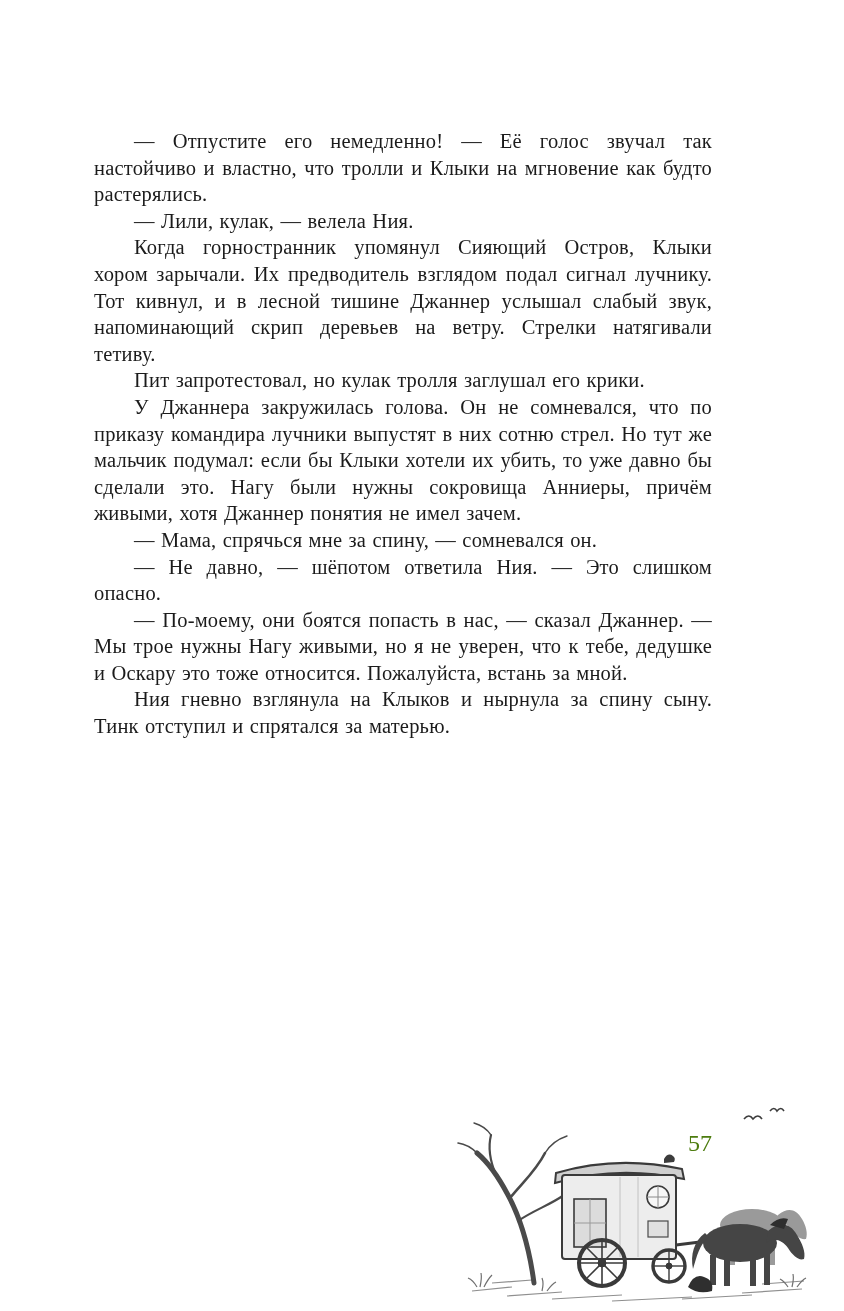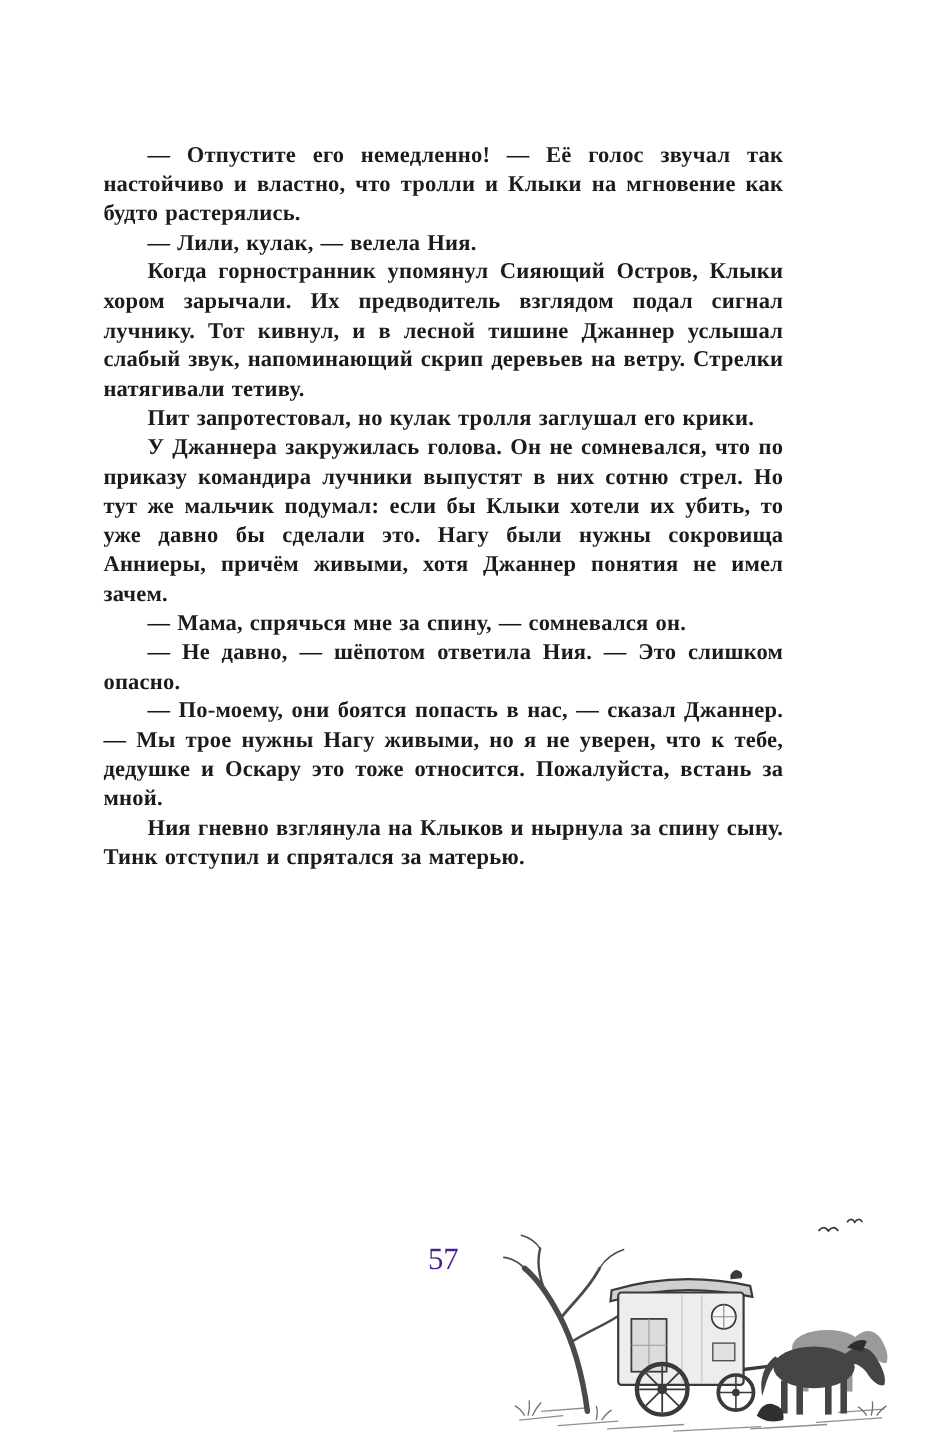--- a/index.html
+++ b/index.html
@@ -23,30 +23,29 @@
     width: 618px;
   }
   #text-block p {
     margin: 0;
     text-indent: 40px;
     text-align: justify;
     font-size: 20.5px;
     line-height: 26.6px;
     letter-spacing: 0.2px;
     word-spacing: 1px;
-    font-weight: bold;
   }
   #page-number {
     position: absolute;
     left: 94px;
     top: 1130px;
     width: 618px;
-    text-align: center;
-    font-size: 28px;
-    color: #4c1d95;
+    text-align: right;
+    font-size: 24px;
+    color: #4d7c0f;
   }
   #illustration {
     position: absolute;
     left: 452px;
     top: 1103px;
     width: 365px;
     height: 202px;
   }
 </style>
 </head>

